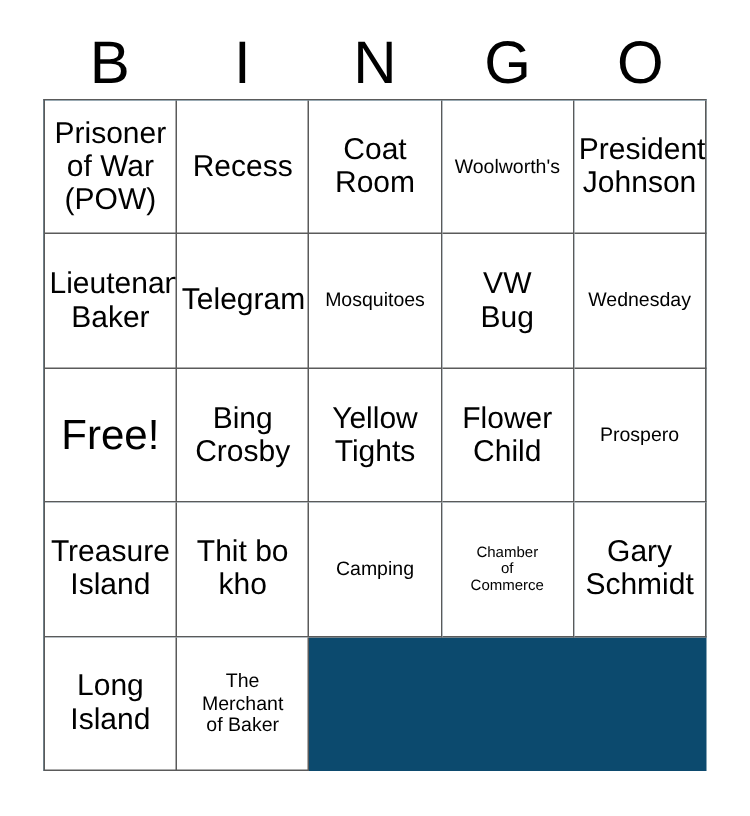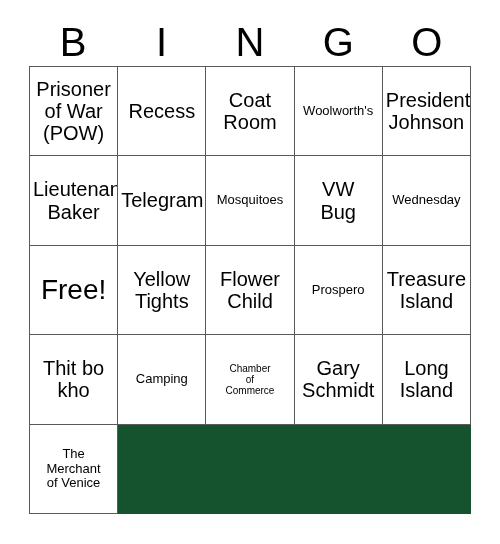--- a/index.html
+++ b/index.html
@@ -50,21 +50,21 @@
     left: 29px;
     top: 66px;
     width: 442px;
     height: 448px;
     display: grid;
     grid-template-columns: repeat(5, 1fr);
     grid-template-rows: repeat(5, 1fr);
     border-top: 1px solid #5a5a5a;
     border-left: 1px solid #5a5a5a;
     box-sizing: border-box;
-    background: #14532d;
+    background: #0c4a6e;
   }
 
   .cell {
     border-right: 1px solid #5a5a5a;
     border-bottom: 1px solid #5a5a5a;
     box-sizing: border-box;
     display: flex;
     align-items: center;
     justify-content: center;
     text-align: center;
@@ -137,20 +137,24 @@
     <div class="cell size-lg">
       <span class="cell-text">VW
 Bug</span>
     </div>
     <div class="cell size-sm">
       <span class="cell-text">Wednesday</span>
     </div>
     <div class="cell size-free">
       <span class="cell-text">Free!</span>
     </div>
+    <div class="cell size-md">
+      <span class="cell-text">Bing
+Crosby</span>
+    </div>
     <div class="cell size-lg">
       <span class="cell-text">Yellow
 Tights</span>
     </div>
 
     <div class="cell size-lg">
       <span class="cell-text">Flower
 Child</span>
     </div>
     <div class="cell size-sm">
@@ -177,17 +181,17 @@
       <span class="cell-text">Gary
 Schmidt</span>
     </div>
     <div class="cell size-lg">
       <span class="cell-text">Long
 Island</span>
     </div>
     <div class="cell size-sm">
       <span class="cell-text">The
 Merchant
-of Venice</span>
+of Baker</span>
     </div>
 
   </div>
 </div>
 
 </body></html>

